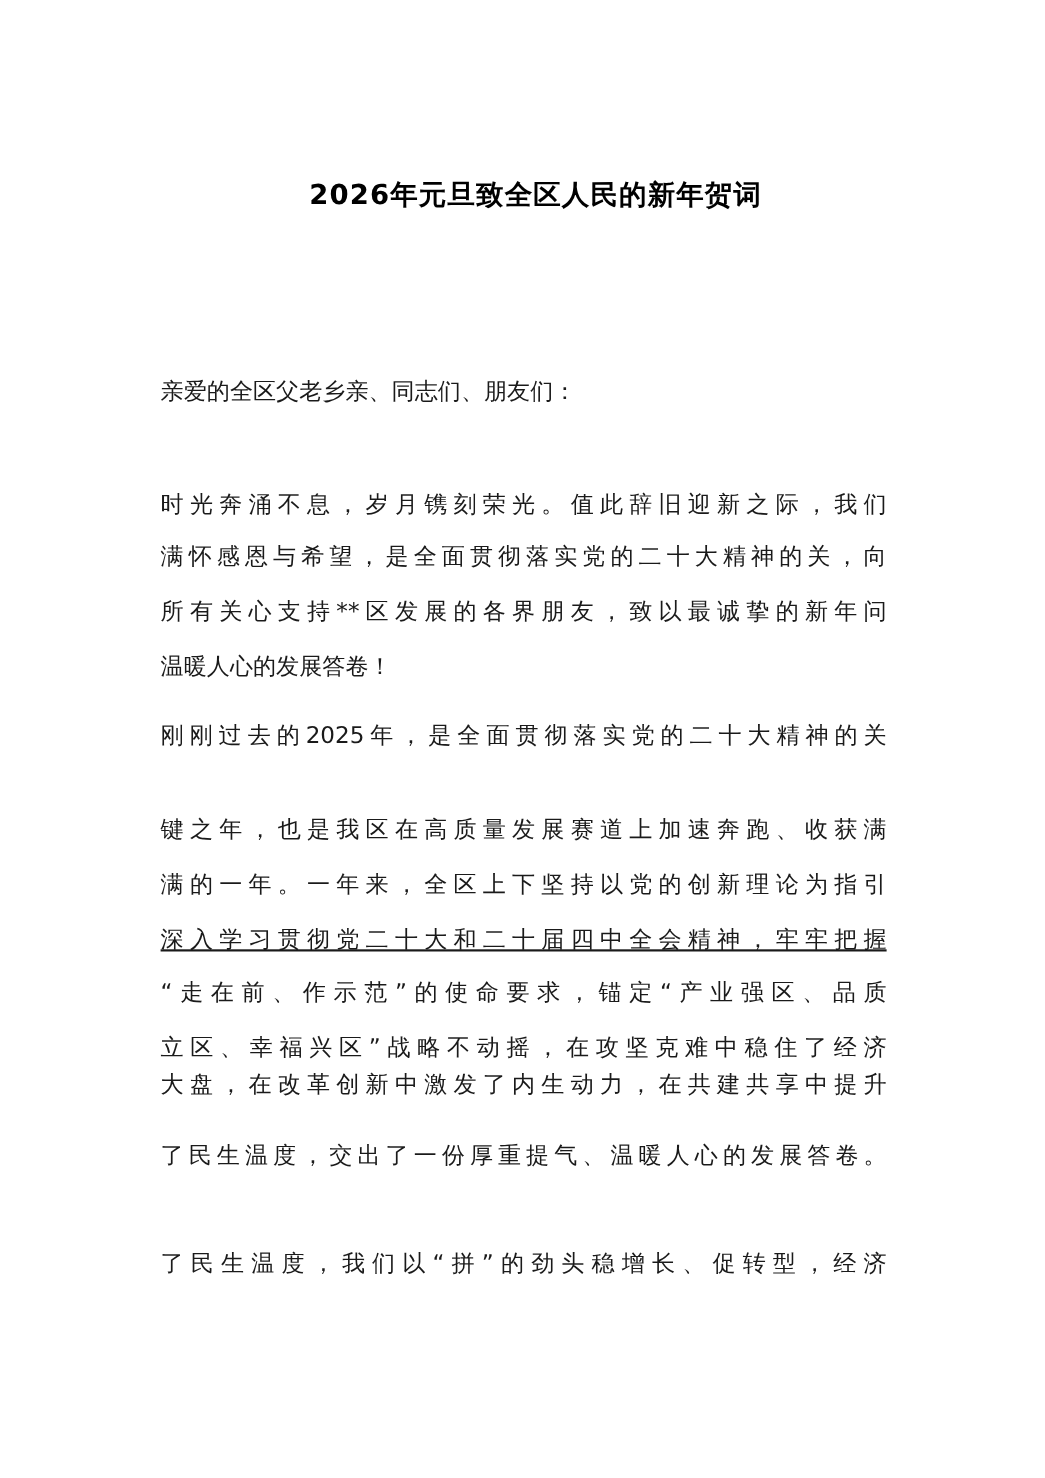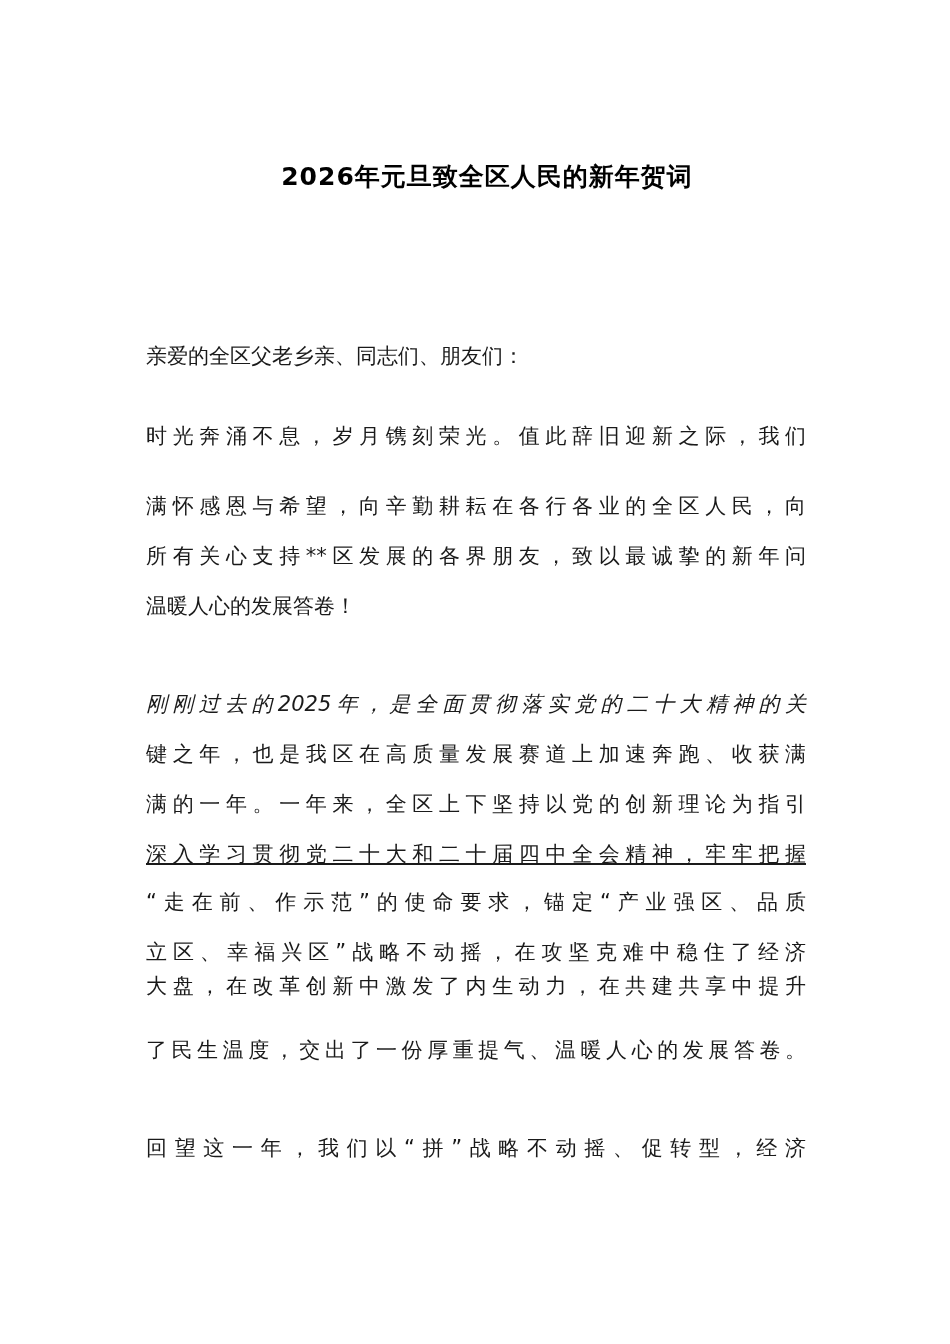--- a/index.html
+++ b/index.html
@@ -52,34 +52,34 @@
 </head>
 <body>
 
 <div class="page">
 
   <div class="title">2026年元旦致全区人民的新年贺词</div>
 
   <div class="line last" style="top:340px;">亲爱的全区父老乡亲、同志们、朋友们：</div>
 
   <div>
-    <div class="line" style="top:420px;">时光奔涌不息，岁月镌刻荣光。值此辞旧迎新之际，我们</div>
-    <div class="line" style="top:490px;">满怀感恩与希望，向辛勤耕耘在各行各业的全区人民，向</div>
+    <div class="line" style="top:442px;">时光奔涌不息，岁月镌刻荣光。值此辞旧迎新之际，我们</div>
+    <div class="line" style="top:490px;">满怀感恩与希望，是全面贯彻落实党的二十大精神的关，向</div>
     <div class="line" style="top:540px;">所有关心支持**区发展的各界朋友，致以最诚挚的新年问</div>
     <div class="line last" style="top:590px;">温暖人心的发展答卷！</div>
   </div>
 
   <div>
-    <div class="line" style="top:688px;font-style:italic;">刚刚过去的2025年，是全面贯彻落实党的二十大精神的关</div>
+    <div class="line" style="top:652px;">刚刚过去的2025年，是全面贯彻落实党的二十大精神的关</div>
     <div class="line" style="top:738px;">键之年，也是我区在高质量发展赛道上加速奔跑、收获满</div>
     <div class="line" style="top:788px;">满的一年。一年来，全区上下坚持以党的创新理论为指引</div>
     <div class="line" style="top:838px;text-decoration:underline;">深入学习贯彻党二十大和二十届四中全会精神，牢牢把握</div>
     <div class="line" style="top:886px;">“走在前、作示范”的使命要求，锚定“产业强区、品质</div>
     <div class="line" style="top:936px;">立区、幸福兴区”战略不动摇，在攻坚克难中稳住了经济</div>
     <div class="line" style="top:970px;">大盘，在改革创新中激发了内生动力，在共建共享中提升</div>
     <div class="line" style="top:1034px;">了民生温度，交出了一份厚重提气、温暖人心的发展答卷。</div>
   </div>
 
   <div>
-    <div class="line" style="top:1132px;">回望这一年，我们以“拼”战略不动摇、促转型，经济</div>
+    <div class="line" style="top:1132px;">了民生温度，我们以“拼”的劲头稳增长、促转型，经济</div>
   </div>
 
 </div>
 
 </body></html>

